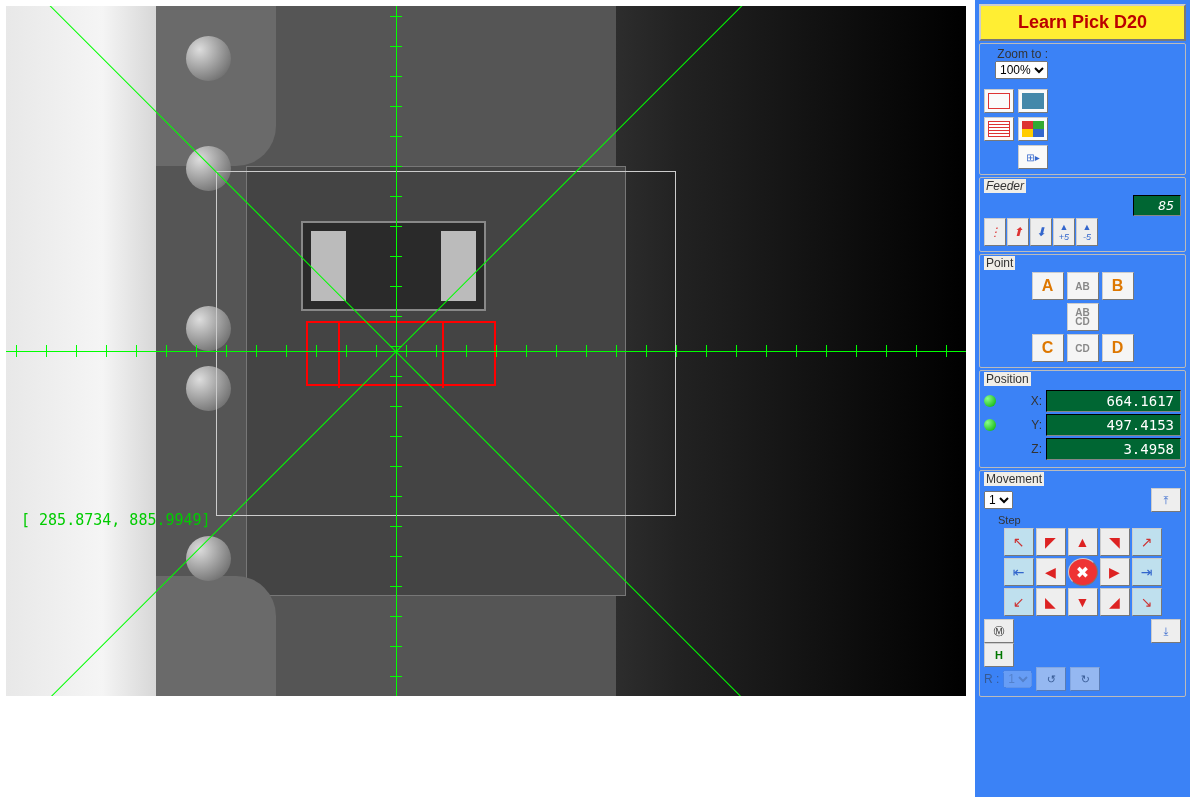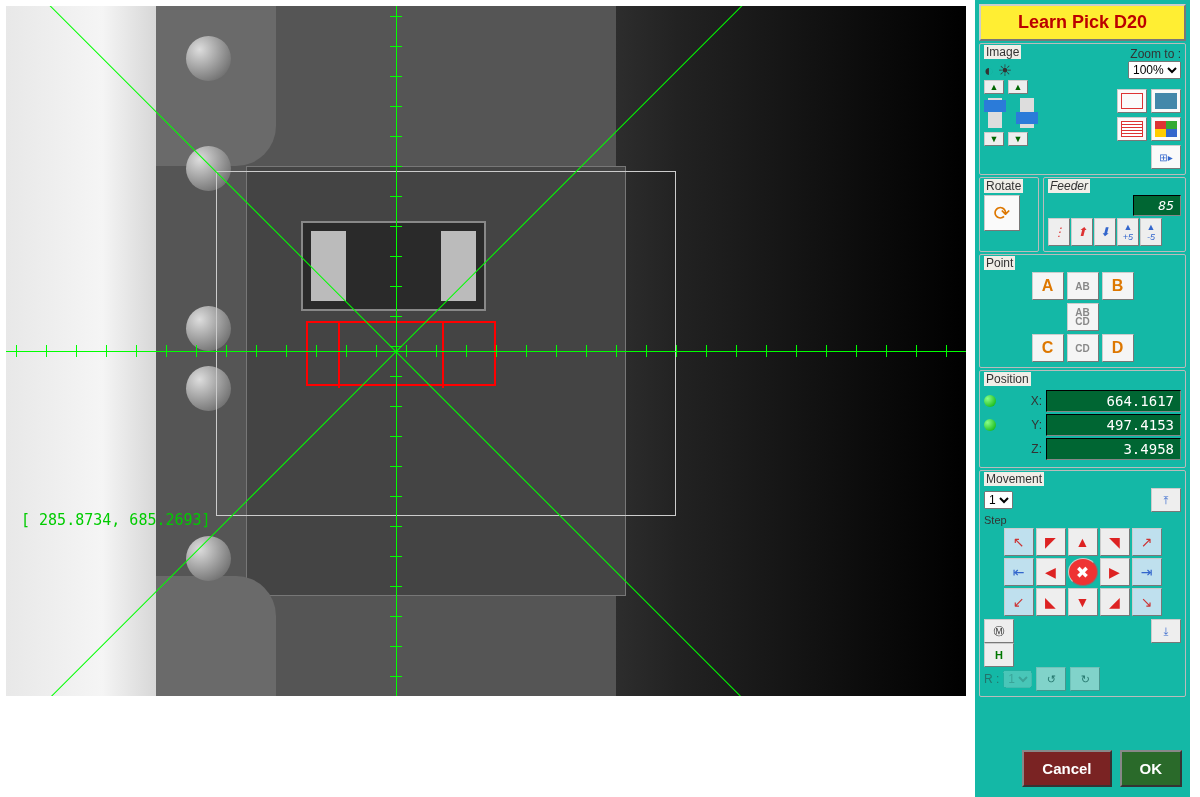--- a/index.html
+++ b/index.html
@@ -27,21 +27,21 @@
   .ticks-h i { width:1px; height:12px; }
   .ticks-v { position:absolute; left:384px; top:0; width:12px; height:100%; }
   .ticks-v i { height:1px; width:12px; }
   .roi { position:absolute; border:1px solid #ccc; left:210px; top:165px; width:460px; height:345px; }
   .redroi { position:absolute; border:2px solid #f00; left:300px; top:315px; width:190px; height:65px; }
   .redroi::before{content:'';position:absolute;left:30px;top:0;width:2px;height:65px;background:#f00;}
   .redroi::after{content:'';position:absolute;right:50px;top:0;width:2px;height:65px;background:#f00;}
   .cursor-coord { position:absolute; left:15px; top:505px; color:#0c0; font-family:monospace; font-size:15px; }
   
   
-  .panel { width: 215px; height: 797px; background:#14b8a6; padding:4px; display:flex; flex-direction:column; gap:2px; font-size:12px; color:#333;}
+  .panel { width: 215px; height: 797px; background:#3b82f6; padding:4px; display:flex; flex-direction:column; gap:2px; font-size:12px; color:#333;}
   .title-bar { background:#ffee33; border:2px outset #ccc; text-align:center; padding:6px 2px; font-weight:bold; color:#b00; font-size:18px; }
   .group { border:1px solid #bbb; border-radius:2px; padding:3px 4px 5px; position:relative; }
   .group-label { position:relative; top:-2px; background:#f0eee8; font-size:12px; padding:0 2px; }
   .row { display:flex; align-items:center; gap:4px; }
   
   .icon-btn { width:26px; height:22px; border:1px outset #ccc; background:#eee; display:inline-flex; align-items:center; justify-content:center; font-size:12px; cursor:pointer; }
   .icon-btn.sm { width:20px; height:14px; font-size:9px;}
   .arrow-up::before{content:'▲';color:#060;} .arrow-dn::before{content:'▼';color:#060;}
   .zoom-lbl{font-size:12px;}
   select{font-size:12px;}
@@ -156,52 +156,29 @@
         <i style="top: 430px;"></i>
         <i style="top: 460px;"></i>
         <i style="top: 490px;"></i>
         <i style="top: 520px;"></i>
         <i style="top: 550px;"></i>
         <i style="top: 580px;"></i>
         <i style="top: 610px;"></i>
         <i style="top: 640px;"></i>
         <i style="top: 670px;"></i>
       </div>
-    <div class="cursor-coord">[ 285.8734, 685.2693]</div>
+    <div class="cursor-coord">[ 285.8734, 885.9949]</div>
   </div>
 </div>
 
 <div class="panel">
   <div class="title-bar">Learn Pick D20</div>
 
   <div class="group">
     <div style="display:flex;justify-content:space-between;">
-      <div>
-        <span class="group-label">Image</span>
-        <div class="row">
-          <span style="font-size:16px;">◐</span>
-          <span style="font-size:16px;">☀</span>
-        </div>
-        <div class="row">
-          <span class="icon-btn sm arrow-up"></span>
-          <span class="icon-btn sm arrow-up"></span>
-        </div>
-        <div class="slider-pair">
-          <div class="vslider">
-              <i style="top:2px;"></i>
-            </div>
-          <div class="vslider">
-              <i style="top:14px;"></i>
-            </div>
-        </div>
-        <div class="row">
-          <span class="icon-btn sm arrow-dn"></span>
-          <span class="icon-btn sm arrow-dn"></span>
-        </div>
-      </div>
       <div style="text-align:right;">
         <div class="zoom-lbl">Zoom to :</div>
         <select id="zoom-sel"><option>50%</option><option>75%</option><option selected="">100%</option><option>150%</option><option>200%</option></select>
         <div style="height:10px;"></div>
         <div class="tool-grid">
           <div class="tool">
               <div class="t-ic"></div>
             </div>
           <div class="tool">
               <div class="t-grid"></div>
@@ -218,24 +195,20 @@
               </div>
             </div>
           <div></div>
           <div class="tool" style="font-size:10px;color:#36c;display:flex;align-items:center;justify-content:center;">⊞▸</div>
         </div>
       </div>
     </div>
   </div>
 
   <div style="display:flex;gap:4px;">
-    <div class="group" style="flex:0 0 60px;">
-      <span class="group-label">Rotate</span>
-      <div class="rotate-btn">⟳</div>
-    </div>
     <div class="group" style="flex:1;font-style:italic;">
       <span class="group-label">Feeder</span>
       <div class="feeder-box">
         <div class="feeder-val">85</div>
         <div class="feeder-ctrl">
           <div class="fbtn" style="color:#d33;">⋮</div>
           <div class="fbtn" style="color:#d33;">⬆</div>
           <div class="fbtn" style="color:#36c;">⬇</div>
           <div class="fbtn" style="color:#36c;font-size:9px;flex-direction:column;">▲<span>+5</span></div>
           <div class="fbtn" style="color:#36c;font-size:9px;flex-direction:column;">▲<span>-5</span></div>
@@ -281,21 +254,21 @@
       </div>
   </div>
 
   <div class="group">
     <span class="group-label">Movement</span>
     <div class="mov-row">
       <select id="speed-sel"><option>1</option><option>2</option><option>3</option><option>4</option><option>5</option></select>
       <div style="flex:1;"></div>
       <div class="dsmall" style="color:#36c;">⤒</div>
     </div>
-    <div style="font-size:11px;margin:2px 0;">Step</div>
+    <div style="font-size:11px;margin:2px 14px;">Step</div>
     <div class="dpad">
       <div class="dcell edge">↖</div>
       <div class="dcell">◤</div>
       <div class="dcell">▲</div>
       <div class="dcell">◥</div>
       <div class="dcell edge">↗</div>
       <div class="dcell edge" style="color:#36c;">⇤</div>
       <div class="dcell">◀</div>
       <div class="dcell center">✖</div>
       <div class="dcell">▶</div>
@@ -315,17 +288,13 @@
       <div class="dsmall" style="color:#070;font-weight:bold;">H</div>
     </div>
     <div class="r-row">
       <span>R :</span>
       <select disabled=""><option>1</option></select>
       <div class="dsmall">↺</div>
       <div class="dsmall">↻</div>
     </div>
   </div>
 
-  <div class="bottom-btns">
-    <div class="btn cancel">Cancel</div>
-    <div class="btn ok">OK</div>
-  </div>
 </div>
 
 </body></html>

